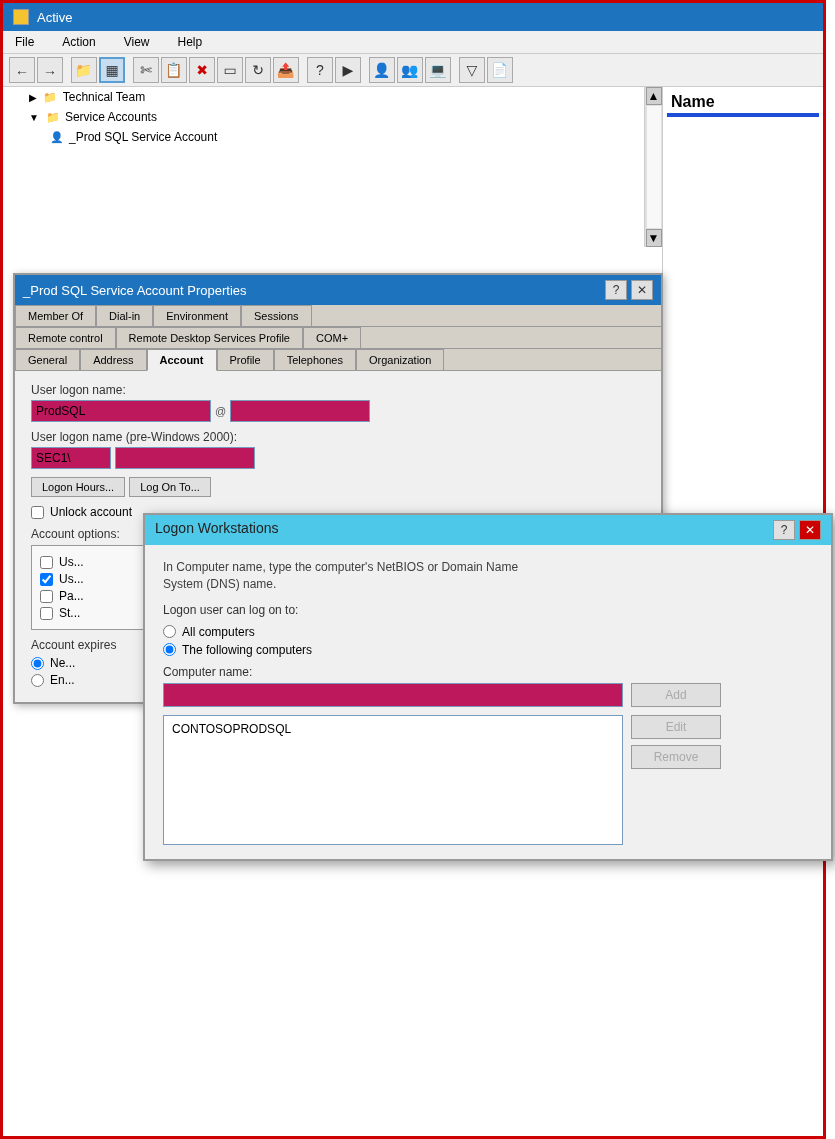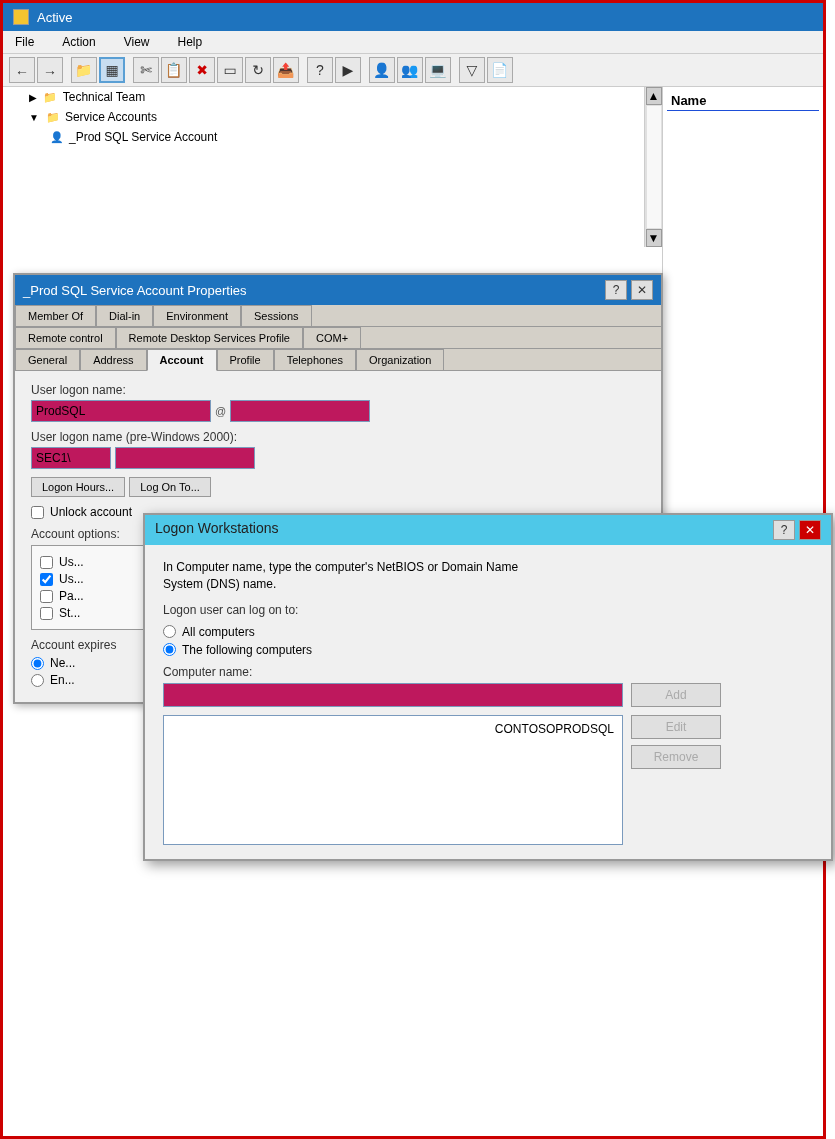--- a/index.html
+++ b/index.html
@@ -103,24 +103,24 @@
     }
     .folder-icon { color: #f4c430; }
     .user-icon { color: #3370d4; }
 
     .right-panel {
       flex: 1;
       padding: 4px;
       background: #fff;
     }
     .col-header {
-      font-size: 13px;
+      font-size: 16px;
       font-weight: bold;
       padding: 2px 4px;
-      border-bottom: 1px solid #1d4ed8;
+      border-bottom: 4px solid #1d4ed8;
     }
 
     
     .properties-dialog {
       background: #f0f0f0;
       border: 2px solid #999;
       position: absolute;
       top: 270px;
       left: 10px;
       width: 650px;
@@ -243,21 +243,21 @@
       display: flex;
       justify-content: space-between;
       align-items: flex-start;
     }
     .logon-dialog-content {
       padding: 14px 18px;
       background: #f0f0f0;
     }
     .desc-text {
       font-size: 12px;
-      color: #000000;
+      color: #404040;
       margin-bottom: 10px;
       line-height: 1.4;
     }
     .log-on-to-label {
       font-size: 12px;
       margin-bottom: 8px;
       color: #333;
     }
     .computer-name-label {
       font-size: 12px;
@@ -272,21 +272,20 @@
       border: 1px solid #7a9abd;
       width: 460px;
       height: 130px;
       padding: 4px;
       font-size: 12px;
       overflow-y: auto;
     }
     .comp-list-entry {
       padding: 2px 4px;
       font-size: 12px;
-      text-align: right;
     }
     .action-btns {
       display: flex;
       flex-direction: column;
       gap: 6px;
     }
     .action-btn {
       background: #e0e0e0;
       border: 1px solid #999;
       padding: 4px 14px;

